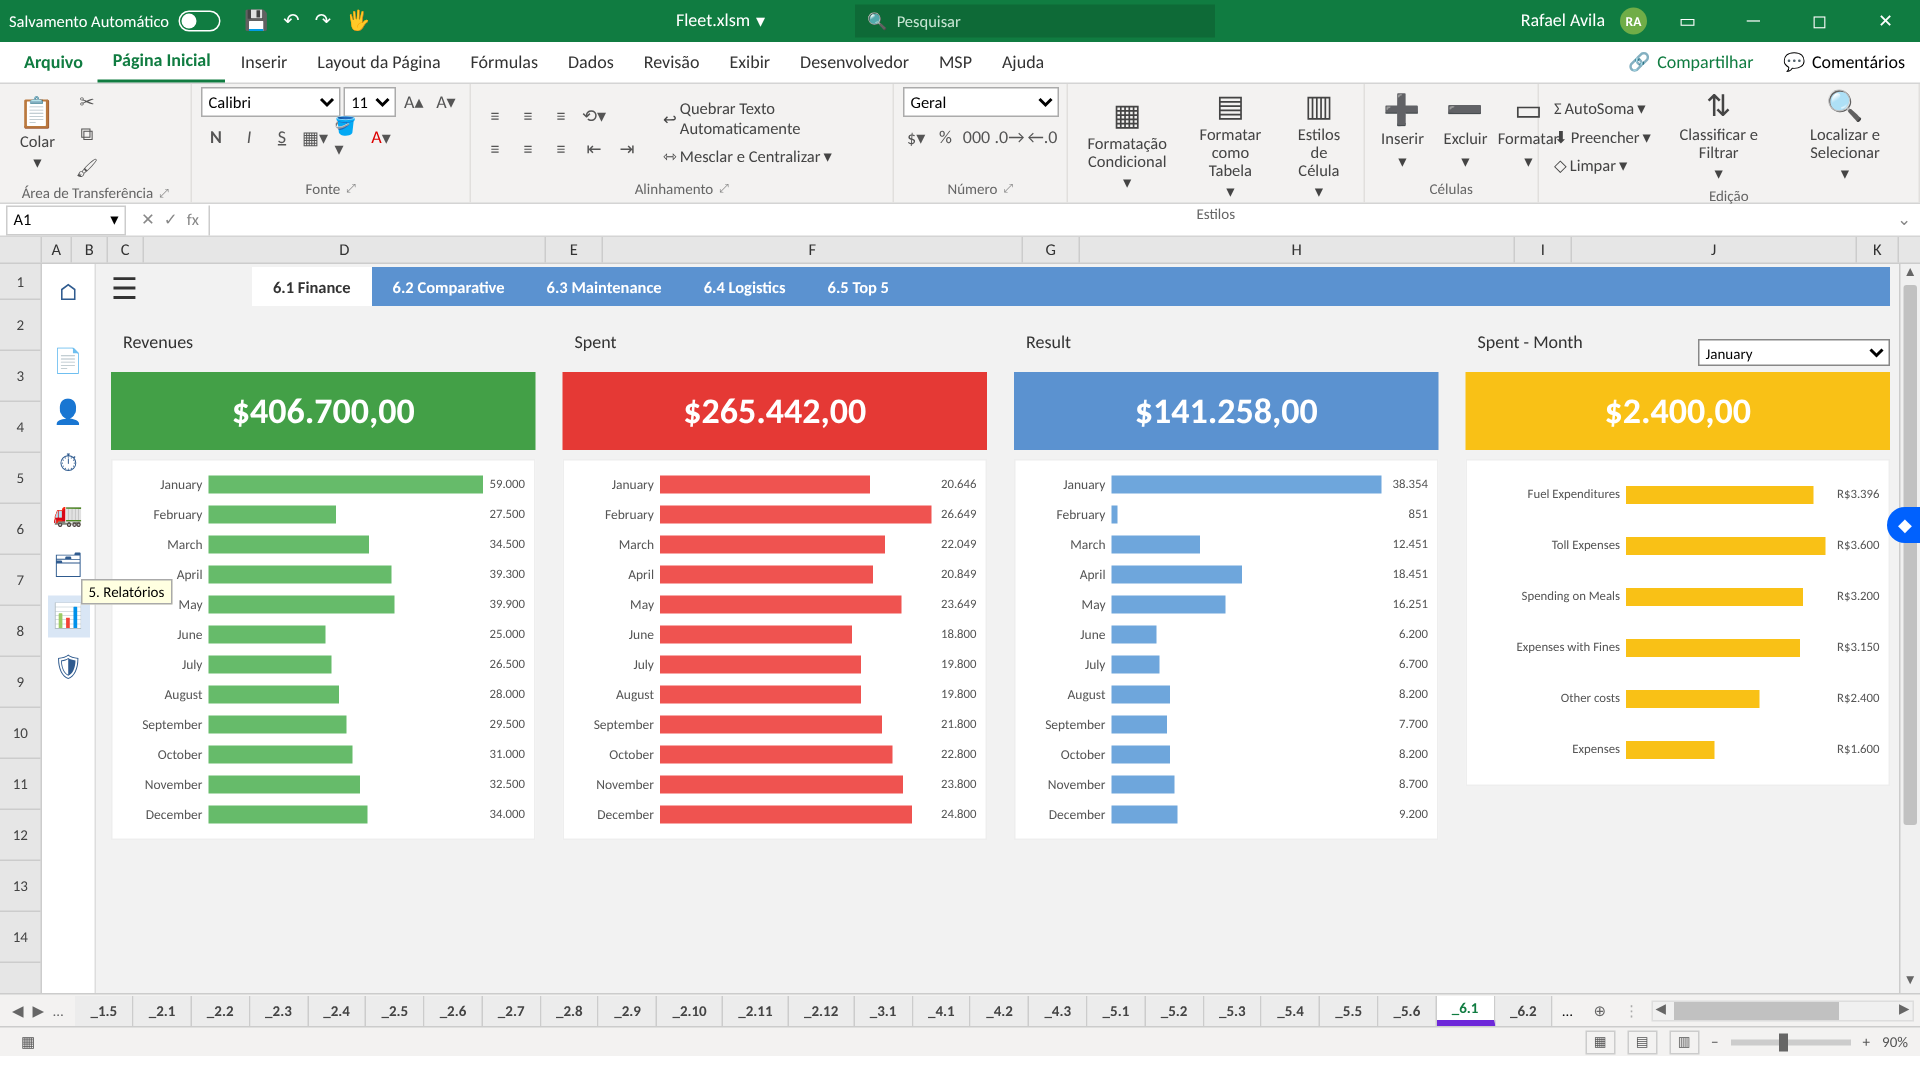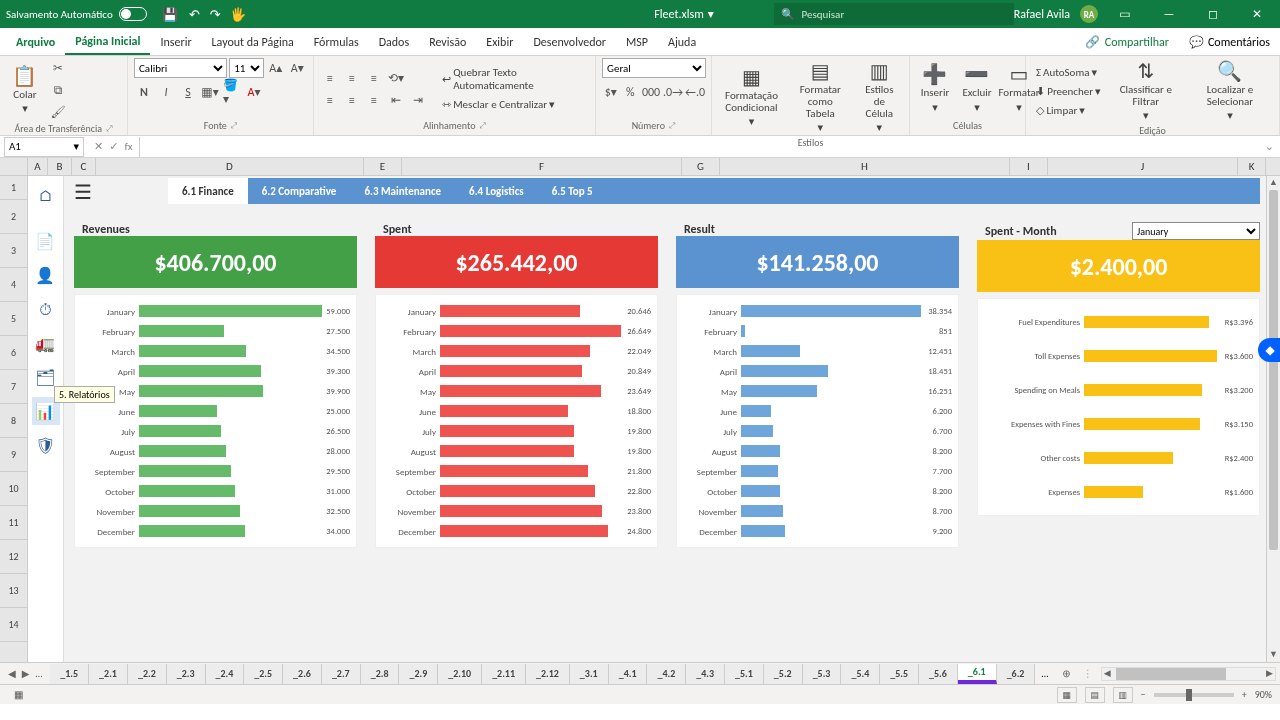--- a/index.html
+++ b/index.html
@@ -6,21 +6,21 @@
 body { width: 1280px; height: 720px; background: #fff; overflow: hidden; font-size: 12px; }
 
 
 .titlebar { height: 28px; background: #107c41; color: #fff; display: flex; align-items: center; padding: 0 6px; }
 .titlebar .left { display: flex; align-items: center; gap: 8px; }
 .titlebar .autosave { display: flex; align-items: center; gap: 6px; font-size: 11px; }
 .toggle { width: 28px; height: 14px; border: 1px solid #fff; border-radius: 8px; position: relative; }
 .toggle::after { content: ""; position: absolute; width: 10px; height: 10px; background: #fff; border-radius: 50%; left: 1px; top: 1px; }
 .qat { display: flex; gap: 10px; margin-left: 8px; }
 .qat span { font-size: 13px; cursor: pointer; }
-.titlebar .center { flex: 1; display: flex; justify-content: flex-end; align-items: center; gap: 60px; }
+.titlebar .center { flex: 1; display: flex; justify-content: center; align-items: center; gap: 60px; }
 .filename { font-size: 12px; display: flex; align-items: center; gap: 4px; }
 .search { width: 240px; height: 22px; background: #0e6a37; display: flex; align-items: center; padding: 0 8px; gap: 6px; font-size: 11px; color: #c8e6d4; }
 .titlebar .right { display: flex; align-items: center; gap: 10px; }
 .avatar { width: 18px; height: 18px; background: #70ad47; border-radius: 50%; display: flex; align-items: center; justify-content: center; font-size: 9px; font-weight: bold; }
 .winbtn { width: 34px; height: 28px; display: flex; align-items: center; justify-content: center; cursor: pointer; }
 
 
 .ribbon-tabs { height: 28px; background: #fff; display: flex; align-items: stretch; border-bottom: 1px solid #d4d4d4; padding-left: 6px; }
 .ribbon-tabs .tab { padding: 0 10px; font-size: 12px; display: flex; align-items: center; cursor: pointer; color: #333; }
 .ribbon-tabs .tab.first { color: #107c41; font-weight: 600; }
@@ -72,21 +72,21 @@
 
 
 .dash { position: absolute; left: 46px; top: 0; right: 0; bottom: 0; }
 .hamb { position: absolute; left: 0; top: 4px; font-size: 20px; color: #333; cursor: pointer; }
 .navtabs { position: absolute; left: 94px; right: 6px; top: 2px; height: 26px; background: #5b92d0; display: flex; align-items: stretch; }
 .navtabs .nt { padding: 0 14px; display: flex; align-items: center; font-size: 11px; color: #fff; font-weight: 600; cursor: pointer; }
 .navtabs .nt.active { background: #fff; color: #333; }
 
 .cards { position: absolute; left: 0; top: 46px; right: 6px; display: flex; gap: 18px; }
 .card { flex: 1; display: flex; flex-direction: column; }
-.card .title { font-size: 12px; font-weight: 700; color: #333; padding: 0 0 0 8px; }
+.card .title { font-size: 12px; font-weight: 400; color: #333; padding: 0 0 12px 8px; }
 .card .big { height: 52px; display: flex; align-items: center; justify-content: center; font-size: 24px; font-weight: 700; color: #fff; }
 .card.green .big { background: #43a047; }
 .card.red .big { background: #e53935; }
 .card.blue .big { background: #5b92d0; }
 .card.yellow .big { background: #f9c116; }
 .card .chart { background: #fff; margin-top: 6px; padding: 6px 6px 6px 2px; border: 1px solid #eee; }
 .card .row { display: flex; align-items: center; height: 20px; font-size: 9px; color: #555; }
 .card .row .lbl { width: 62px; text-align: right; padding-right: 4px; }
 .card.yellow .row .lbl { width: 104px; font-size: 8.5px; }
 .card .row .barwrap { flex: 1; position: relative; height: 12px; }

